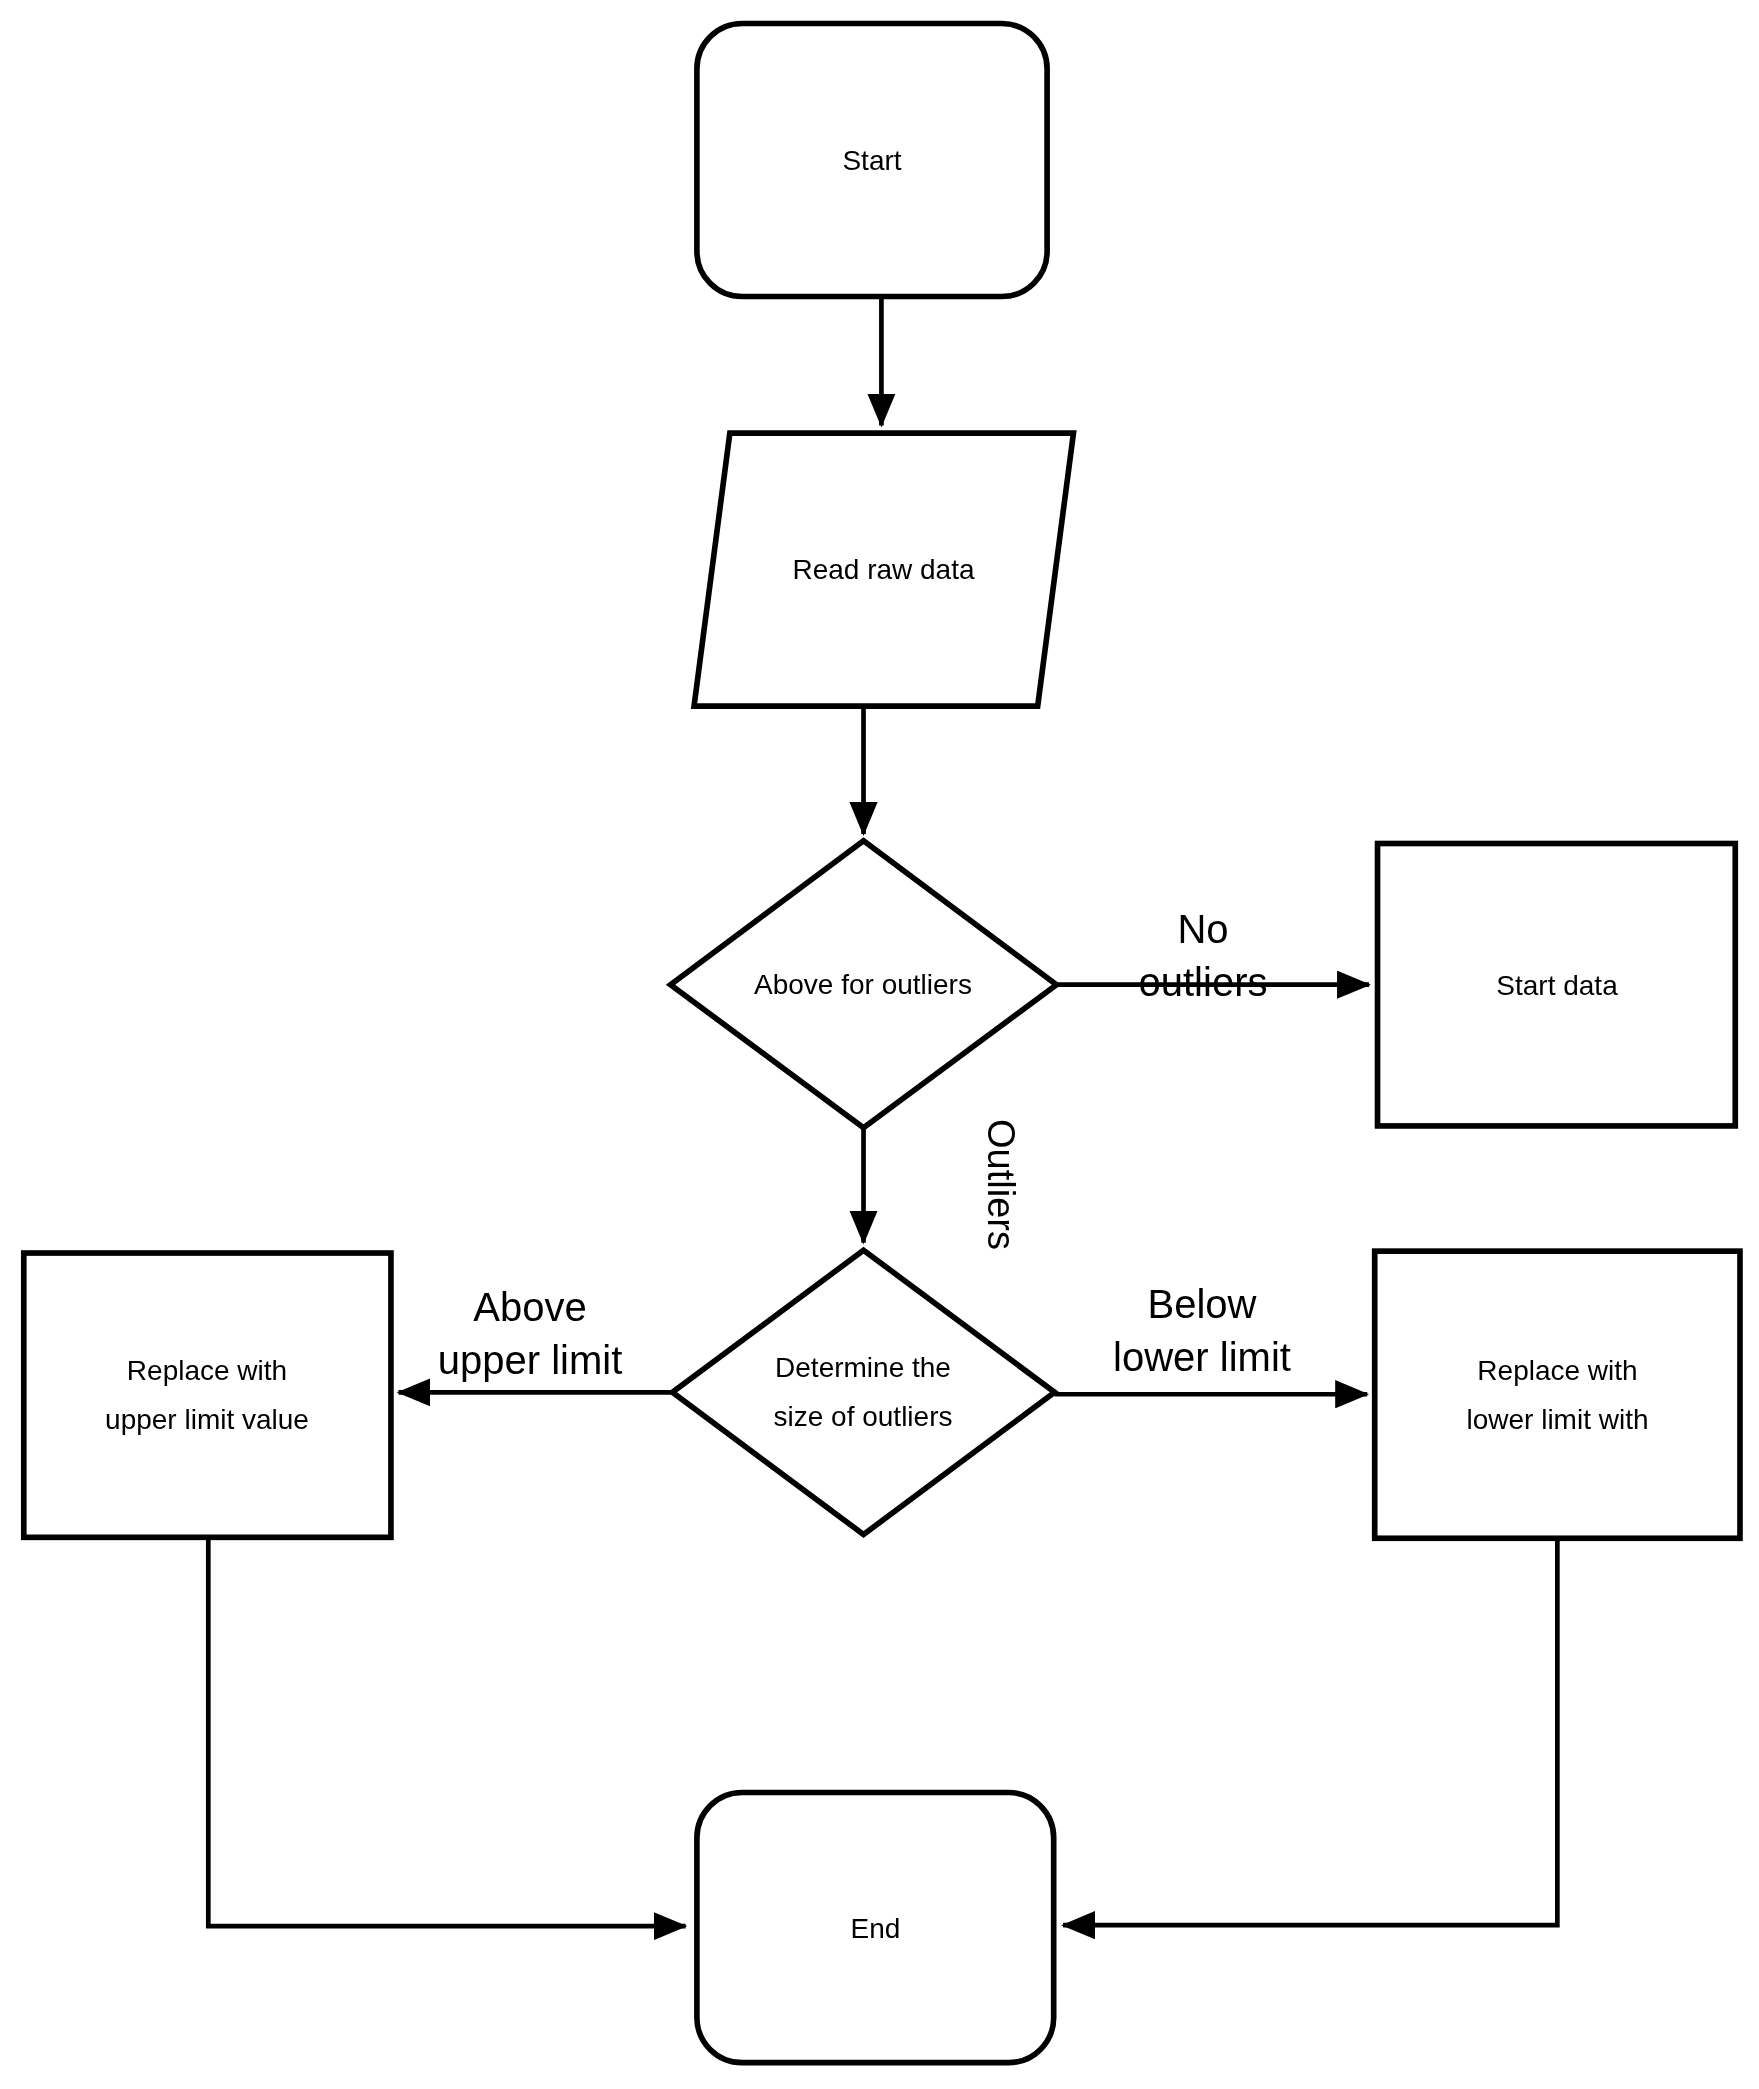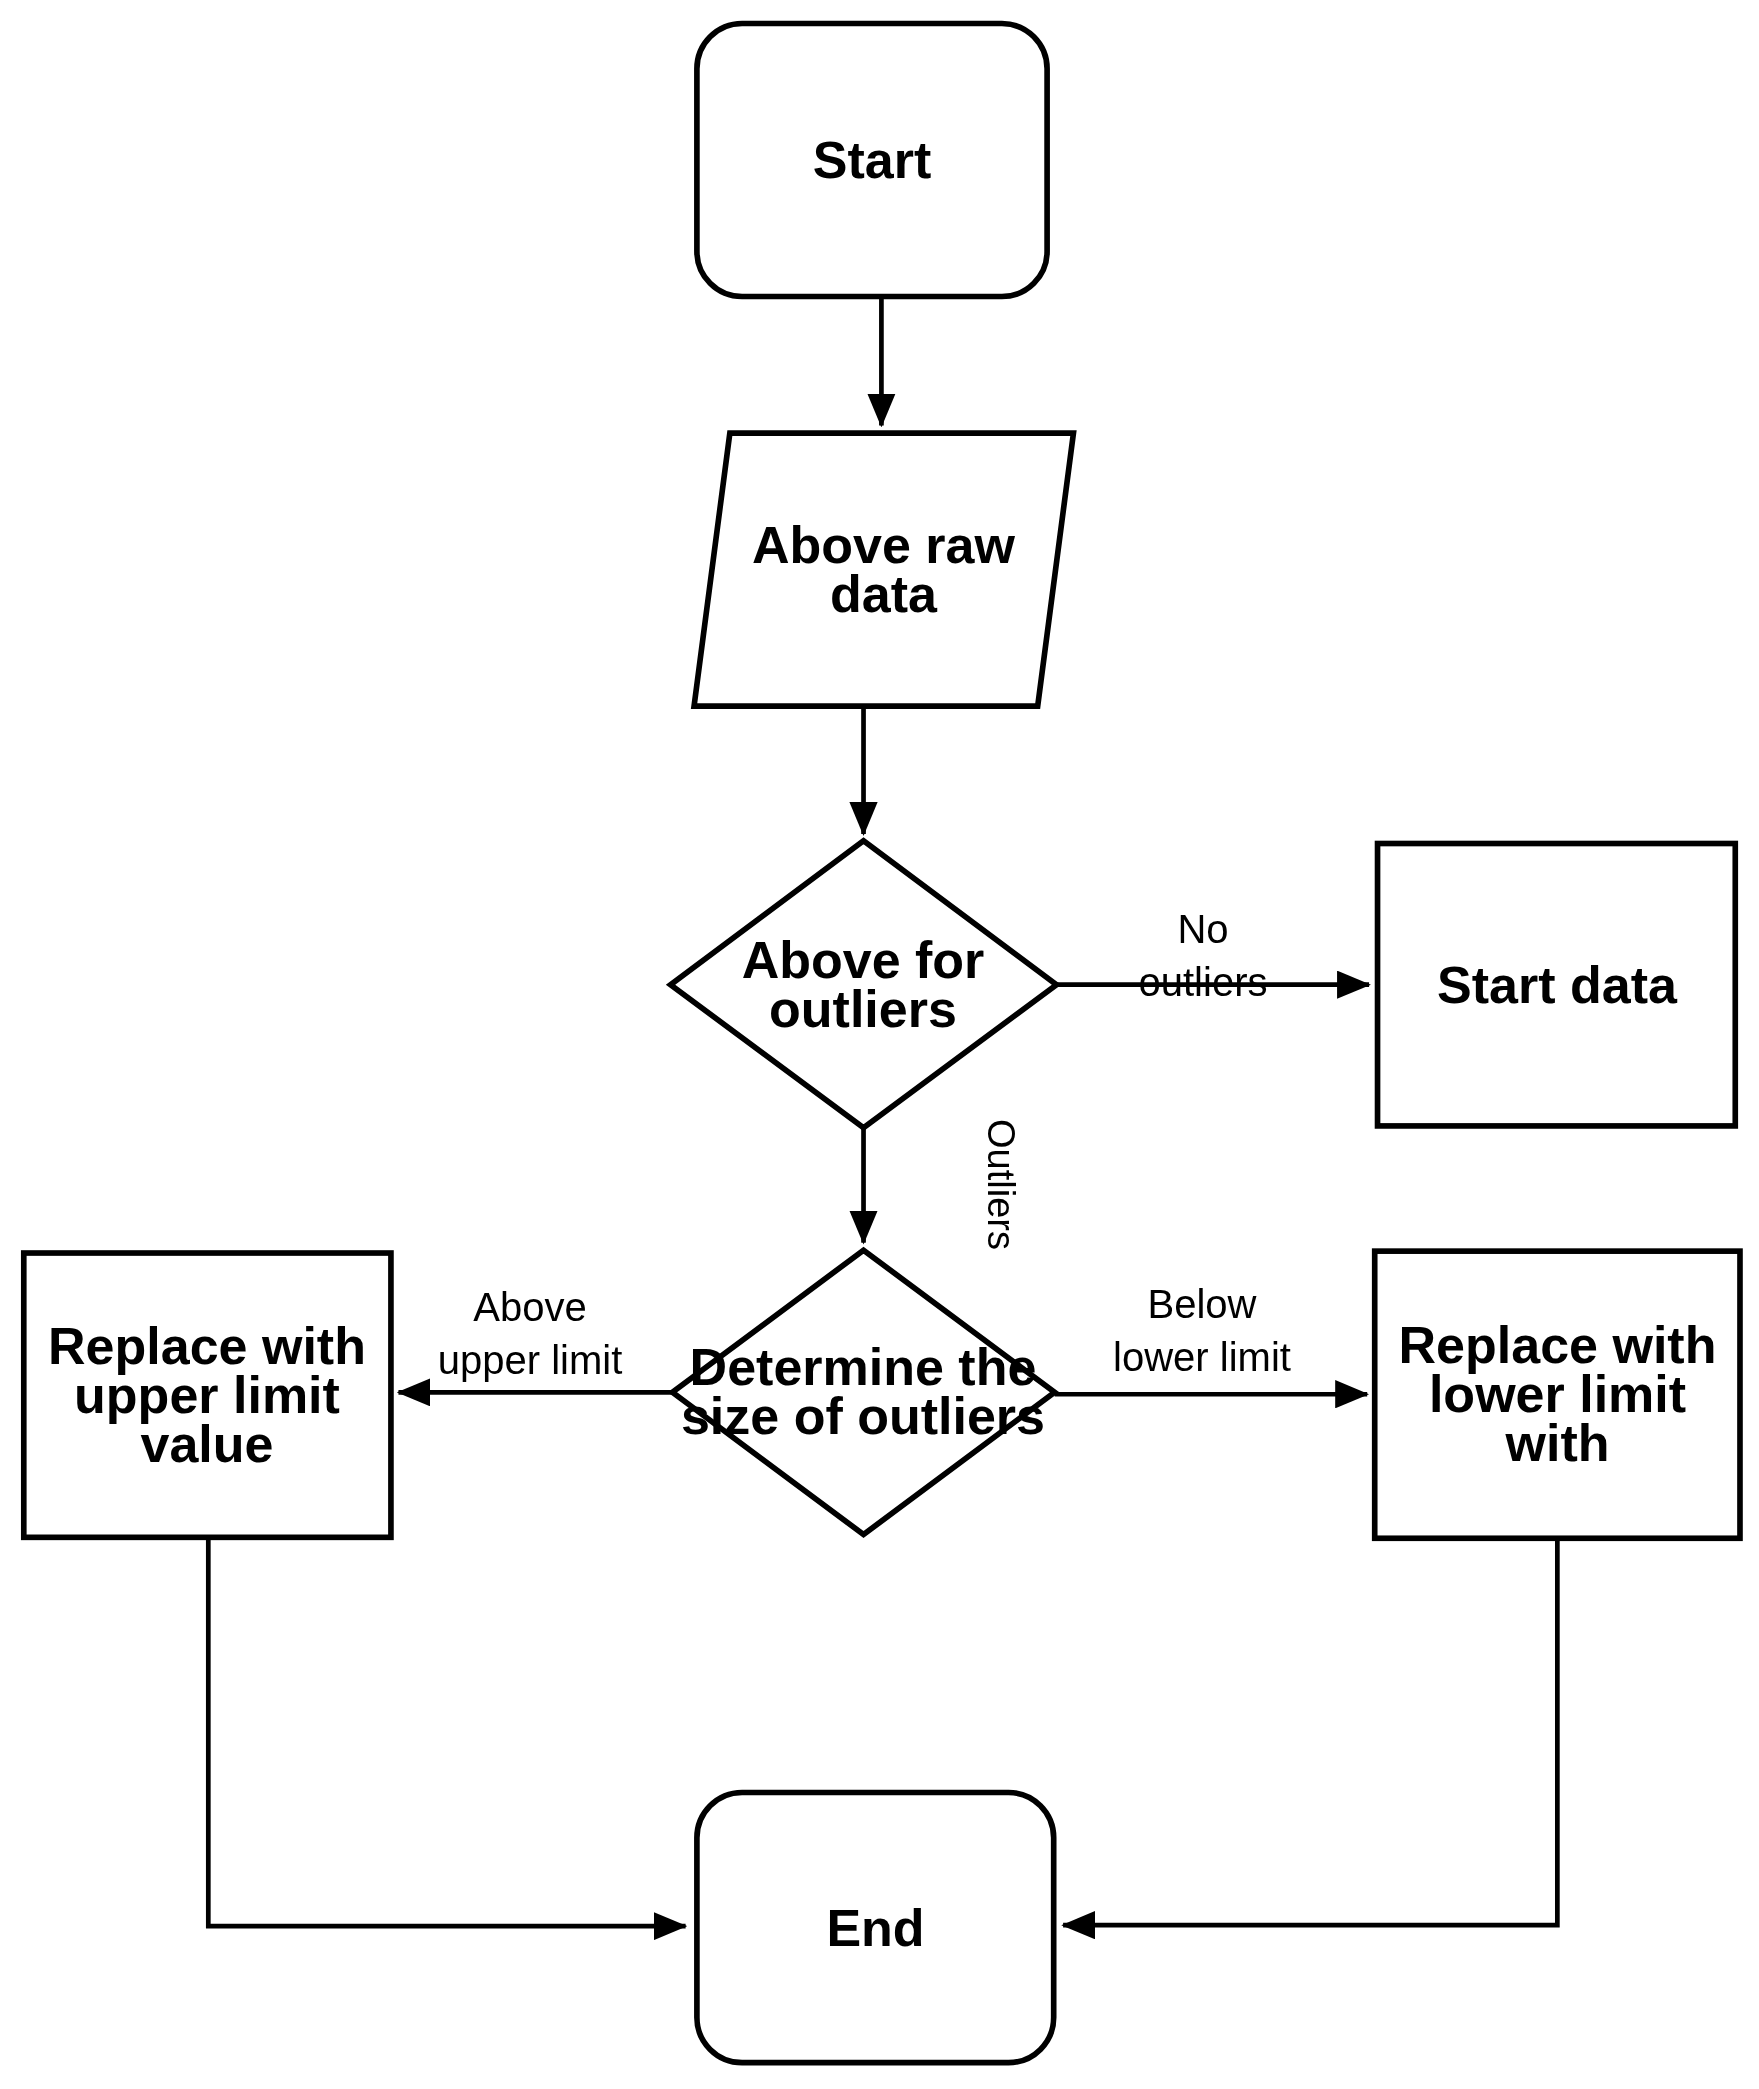--- a/index.html
+++ b/index.html
@@ -34,22 +34,22 @@
   .label {
     position: absolute;
     display: flex;
     align-items: center;
     justify-content: center;
     text-align: center;
     color: #000000;
     pointer-events: none;
   }
   .node-label {
-    font-weight: bold;
-    font-size: 52px;
+    font-weight: normal;
+    font-size: 28px;
     line-height: 49px;
   }
   .edge-label {
     font-weight: normal;
     font-size: 40px;
     line-height: 53px;
   }
   .label .lines span { display: block; }
   .rotated {
     transform: rotate(90deg);
@@ -85,21 +85,21 @@
     <polygon class="shape" points="917,893 1122,1046 917,1198 712,1046"></polygon>
     <rect class="shape" x="1463" y="896" width="380" height="300"></rect>
     <polygon class="shape" points="917,1328 1120,1479 917,1630 714,1479"></polygon>
     <rect class="shape" x="25" y="1331" width="390" height="302"></rect>
     <rect class="shape" x="1460" y="1329" width="388" height="305"></rect>
     <rect class="shape" x="740" y="1904" width="379" height="287" rx="48" ry="48"></rect>
   </svg>
 
   <div class="label node-label" style="left:697px; top:23.5px; width:350px; height:273px;">Start</div>
 
-  <div class="label node-label" style="left:695px; top:433px; width:377px; height:273px;">Above raw data</div>
+  <div class="label node-label" style="left:695px; top:433px; width:377px; height:273px;">Read raw data</div>
 
   <div class="label node-label" style="left:670px; top:841px; width:386px; height:287px;">Above for outliers</div>
 
   <div class="label node-label" style="left:1378px; top:844px; width:358px; height:282px;">Start data</div>
 
   <div class="label node-label" style="left:672px; top:1250px; width:382px; height:284px;">
     <div class="lines">
       <span>Determine the</span>
       <span>size of outliers</span>
     </div>

